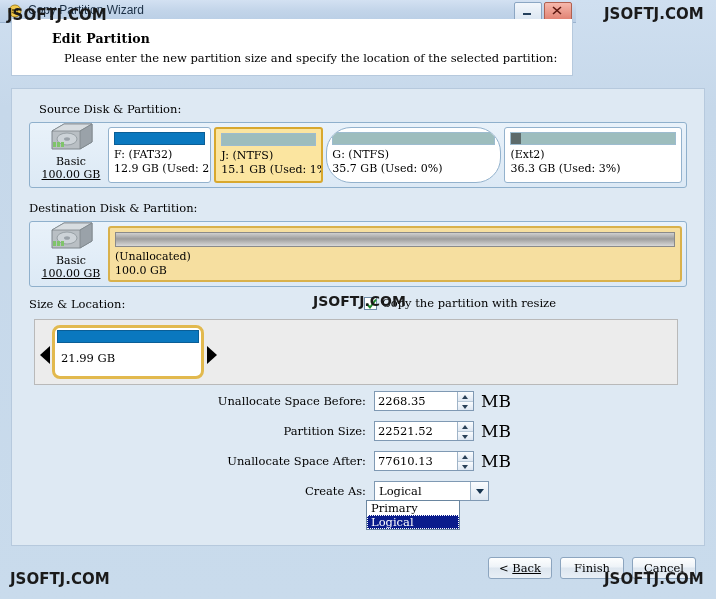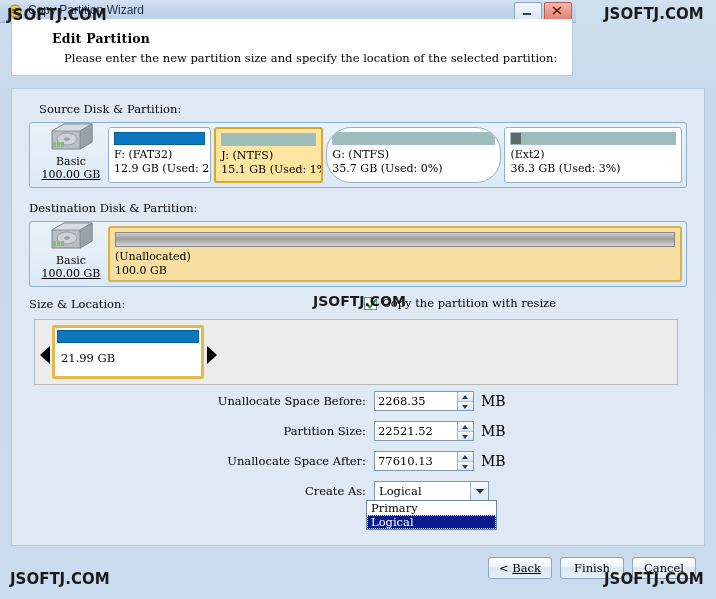--- a/index.html
+++ b/index.html
@@ -103,21 +103,21 @@
     line-height:14px;white-space:nowrap;
   }
   
   .slider-area{
     position:absolute;left:34px;top:319px;width:644px;height:66px;
     background:#ececec;border:1px solid #b9b9b9;box-sizing:border-box;
   }
   .slider-block{
     position:absolute;left:17px;top:5px;width:152px;height:54px;
     background:#fff;border:3px solid #e2b94e;box-sizing:border-box;
-    border-radius:2px;padding:2px;
+    border-radius:8px;padding:2px;
   }
   .slider-bar{
     height:13px;background:#0a78bf;border:1px solid #0a5e96;box-sizing:border-box;
   }
   .slider-text{
     font-family:"DejaVu Serif", serif;font-size:11.5px;color:#000;
     margin-top:8px;margin-left:4px;
   }
   .arrow{
     position:absolute;top:26px;width:0;height:0;
@@ -154,38 +154,38 @@
   .spin .btns div{
     flex:1;background:linear-gradient(180deg,#fafcfe 0%,#dfe8f2 100%);
     position:relative;border-bottom:1px solid #b8c8d8;
   }
   .spin .btns div:last-child{border-bottom:none;}
   .spin .btns div i{
     position:absolute;left:4px;top:3px;width:0;height:0;
   }
   .spin .btns div.up i{border-left:3.5px solid transparent;border-right:3.5px solid transparent;border-bottom:4px solid #2a4057;}
   .spin .btns div.dn i{border-left:3.5px solid transparent;border-right:3.5px solid transparent;border-top:4px solid #2a4057;}
-  .unit{margin-left:7px;font-family:"DejaVu Serif", serif;font-size:14px;color:#000;}
+  .unit{margin-left:7px;font-family:"DejaVu Serif", serif;font-size:17px;color:#000;}
   
   .combo{
     width:115px;height:20px;box-sizing:border-box;display:flex;
     border:1px solid #7f99b3;background:#fff;align-items:center;
   }
   .combo .cval{
     flex:1;padding-left:4px;font-family:"DejaVu Serif", serif;font-size:11.5px;color:#000;
   }
   .combo .carrow{
     width:17px;flex:0 0 17px;height:18px;display:flex;align-items:center;justify-content:center;
     background:linear-gradient(180deg,#fafcfe 0%,#dde7f1 100%);border-left:1px solid #9fb4c8;
   }
   .combo .carrow i{
     width:0;height:0;border-left:4px solid transparent;border-right:4px solid transparent;border-top:5px solid #16344f;
   }
   .combo-list{
-    position:absolute;left:366px;top:500px;width:131px;
+    position:absolute;left:366px;top:500px;width:94px;
     background:#fff;border:1px solid #6a86a0;box-sizing:border-box;z-index:20;
   }
   .combo-list div{
     height:14px;line-height:14px;padding-left:4px;
     font-family:"DejaVu Serif", serif;font-size:11.5px;color:#000;
   }
   .combo-list div.hl{
     background:#0a1c8c;color:#fff;outline:1px dotted #fff;outline-offset:-1px;
   }
   

